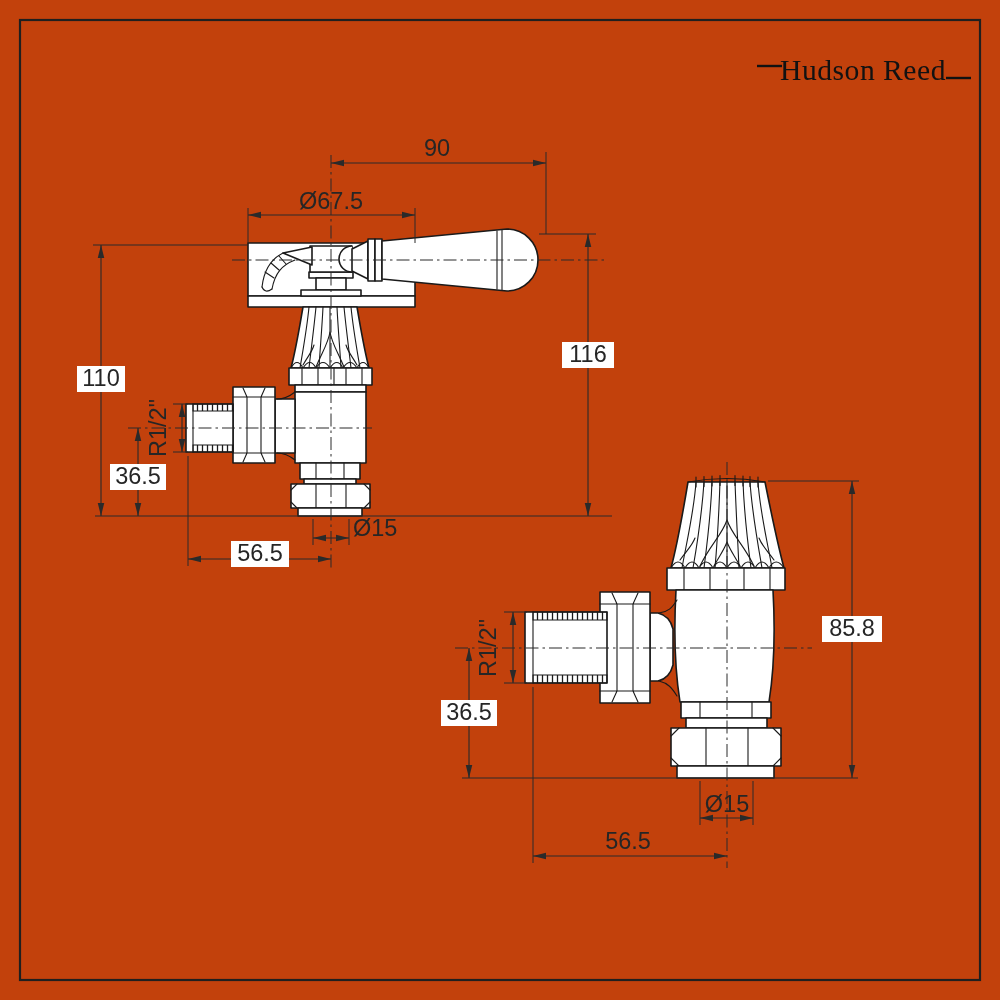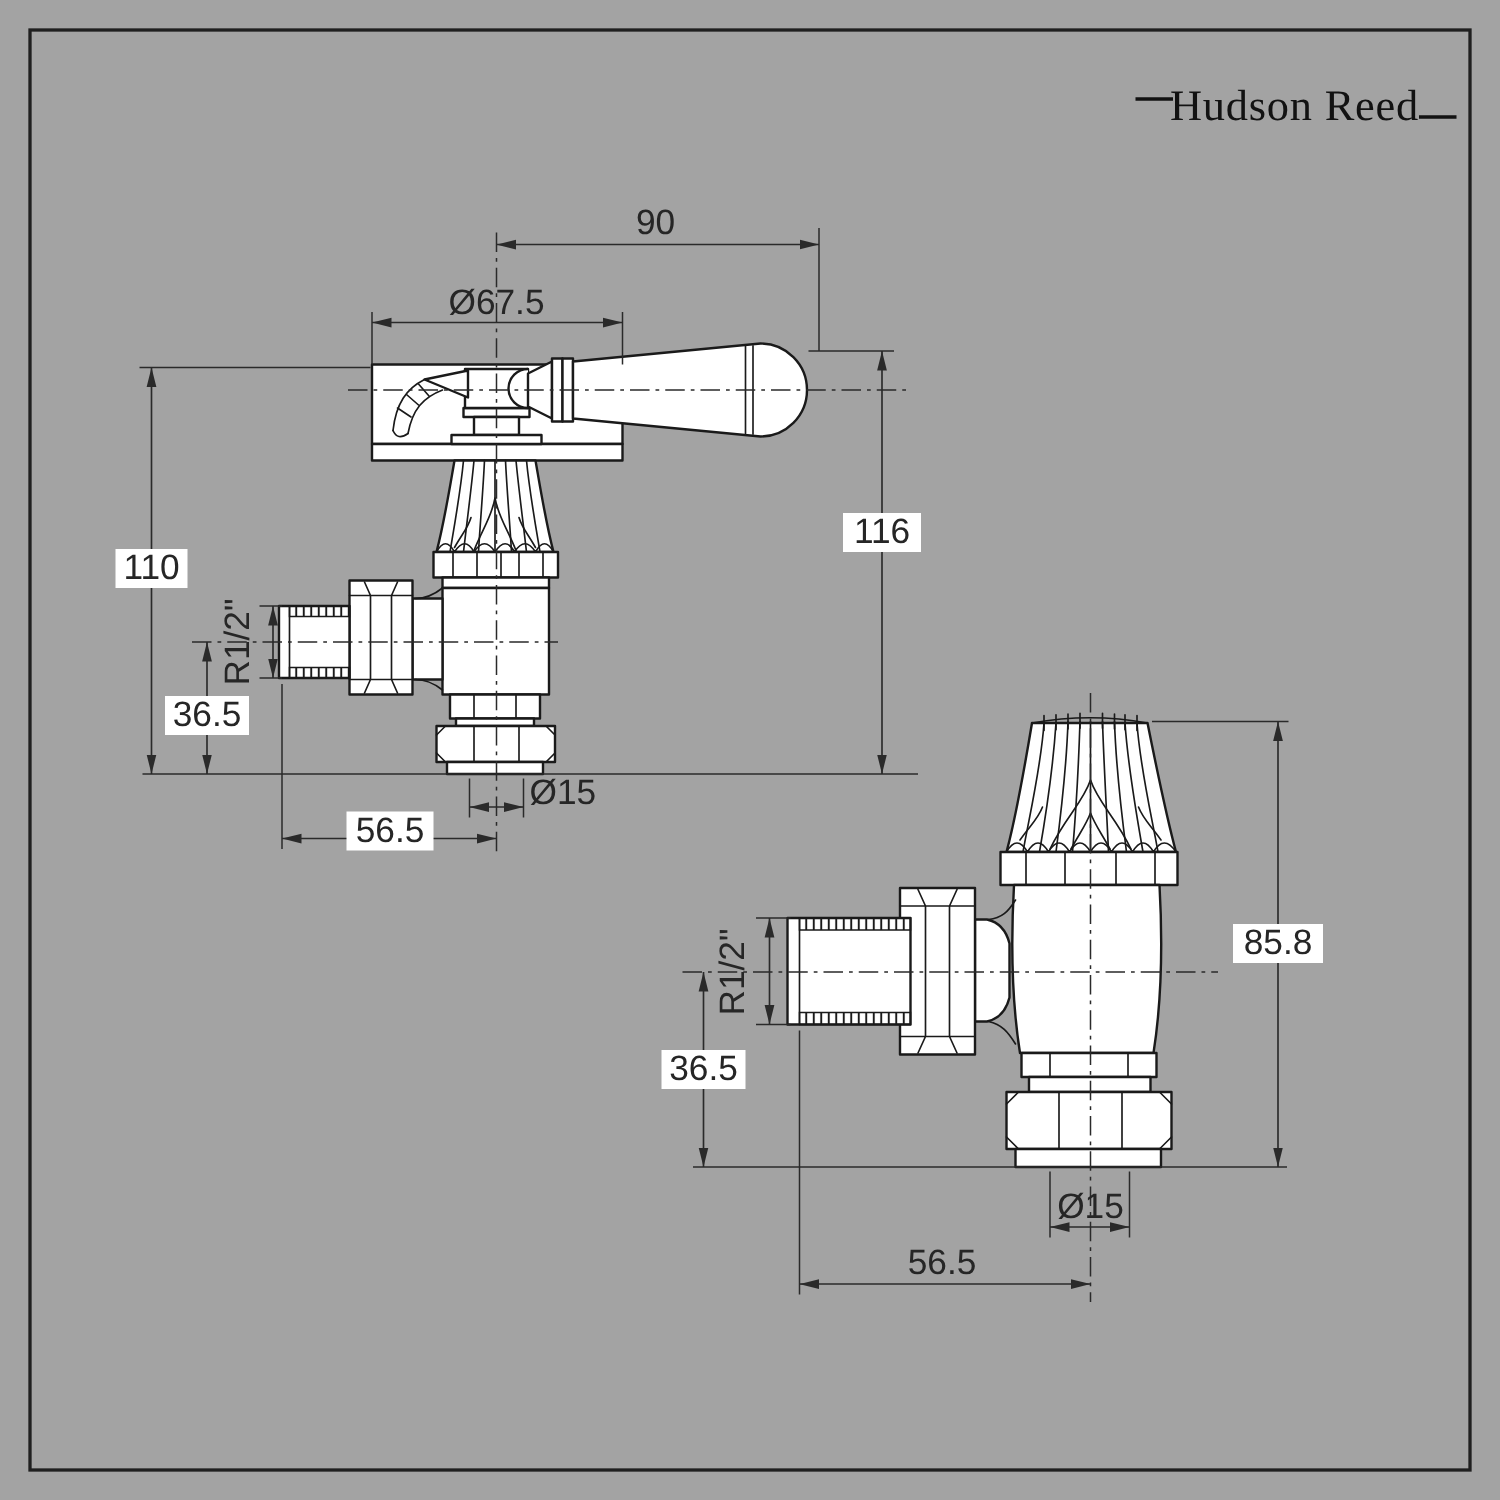--- a/index.html
+++ b/index.html
@@ -1,16 +1,16 @@
 <!DOCTYPE html>
 <html><head>
 <meta charset="utf-8">
 <style>
   html,body{margin:0;padding:0;background:#ffffff;}
-  .canvas{position:relative;width:1000px;height:1000px;background:#a3a3a3;overflow:hidden;}
+  .canvas{position:relative;width:1000px;height:1000px;background:#c2410c;overflow:hidden;}
   svg{display:block;}
   .objw{fill:#ffffff;stroke:#1a1a1a;stroke-width:1.6;stroke-linejoin:round;}
   .thin{fill:none;stroke:#1a1a1a;stroke-width:1.1;stroke-linecap:round;}
   .dim{fill:none;stroke:#2a2a2a;stroke-width:1.1;}
   .ext{fill:none;stroke:#2a2a2a;stroke-width:1;}
   .cl{fill:none;stroke:#2a2a2a;stroke-width:1;stroke-dasharray:13 4 2.5 4;}
   .dimtxt{font:23.5px "Liberation Sans", sans-serif;fill:#262626;}
   .logotxt{font:29px "Liberation Serif", serif;fill:#121212;letter-spacing:.5px;}
   .lblbg{fill:#ffffff;stroke:none;}
 </style>

